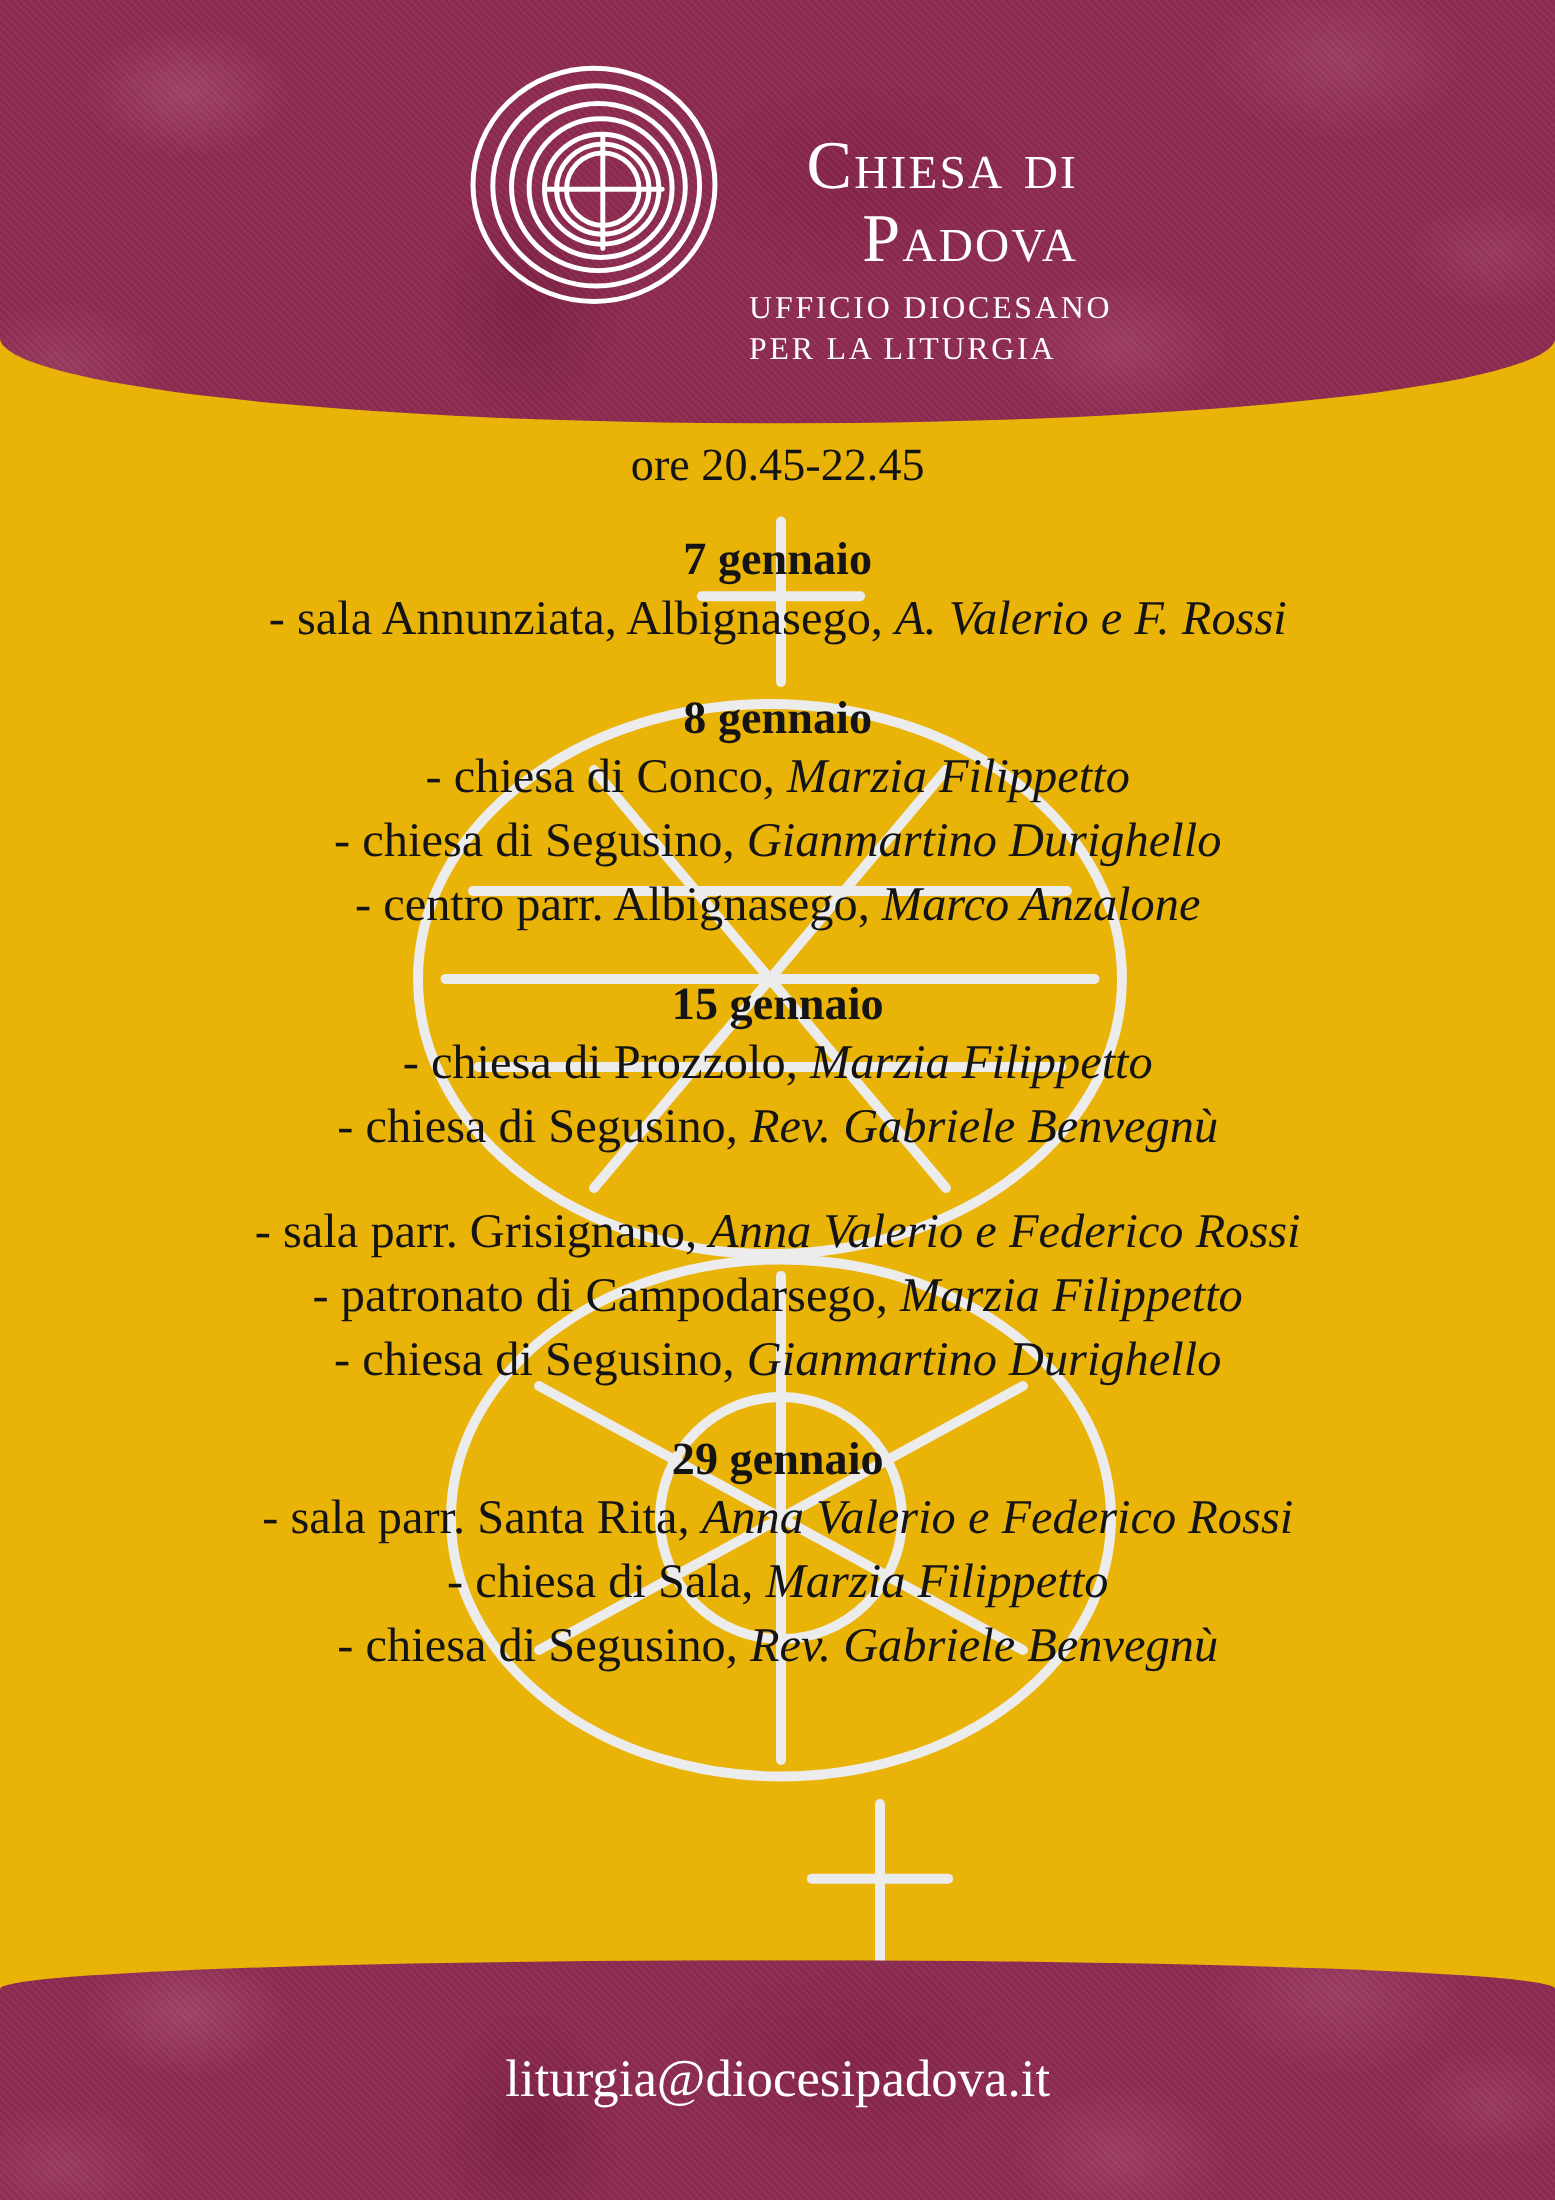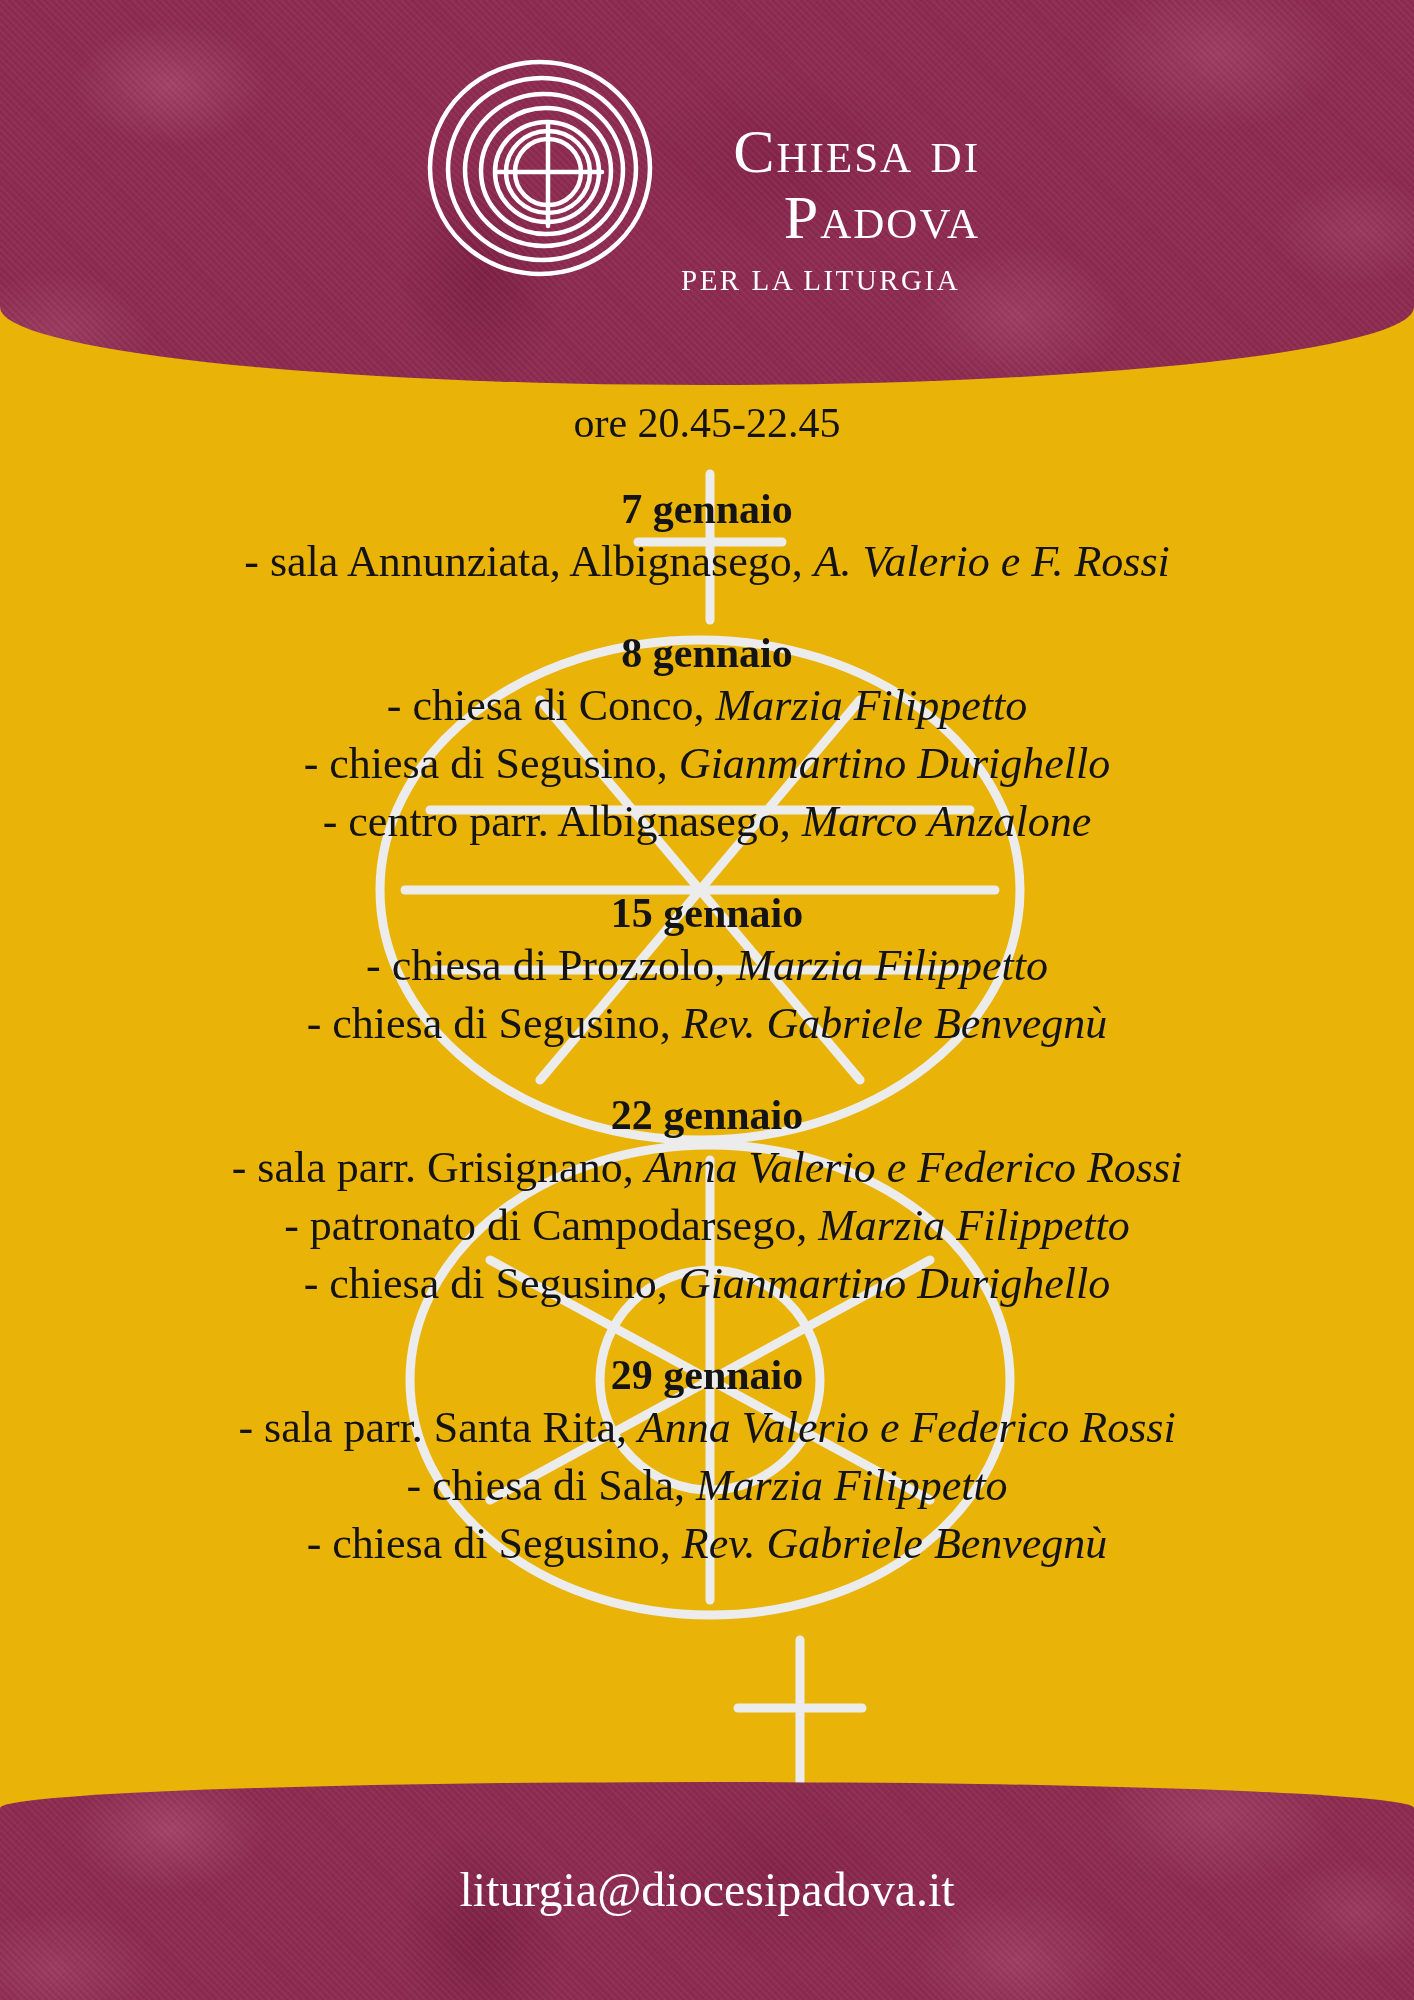--- a/index.html
+++ b/index.html
@@ -125,20 +125,21 @@
         <path d="M78 124 H 182"></path>
       </g>
     </svg>
 
     <div class="org-name">
       <div>Chiesa di</div>
       <div>Padova</div>
     </div>
 
     <div class="office">
+      <div>UFFICIO DIOCESANO</div>
       <div>PER LA LITURGIA</div>
     </div>
   </header>
 
   <main class="main">
     <div class="time">ore 20.45-22.45</div>
 
     <section class="section">
       <h2 class="date">7 gennaio</h2>
       <p class="event"><span>- sala Annunziata, Albignasego, </span><span class="speaker">A. Valerio e F. Rossi</span></p>
@@ -151,21 +152,20 @@
       <p class="event"><span>- centro parr. Albignasego, </span><span class="speaker">Marco Anzalone</span></p>
     </section>
 
     <section class="section">
       <h2 class="date">15 gennaio</h2>
       <p class="event"><span>- chiesa di Prozzolo, </span><span class="speaker">Marzia Filippetto</span></p>
       <p class="event"><span>- chiesa di Segusino, </span><span class="speaker">Rev. Gabriele Benvegnù</span></p>
     </section>
 
     <section class="section">
-      <h2 class="date">22 gennaio</h2>
       <p class="event"><span>- sala parr. Grisignano, </span><span class="speaker">Anna Valerio e Federico Rossi</span></p>
       <p class="event"><span>- patronato di Campodarsego, </span><span class="speaker">Marzia Filippetto</span></p>
       <p class="event"><span>- chiesa di Segusino, </span><span class="speaker">Gianmartino Durighello</span></p>
     </section>
 
     <section class="section">
       <h2 class="date">29 gennaio</h2>
       <p class="event"><span>- sala parr. Santa Rita, </span><span class="speaker">Anna Valerio e Federico Rossi</span></p>
       <p class="event"><span>- chiesa di Sala, </span><span class="speaker">Marzia Filippetto</span></p>
       <p class="event"><span>- chiesa di Segusino, </span><span class="speaker">Rev. Gabriele Benvegnù</span></p>

